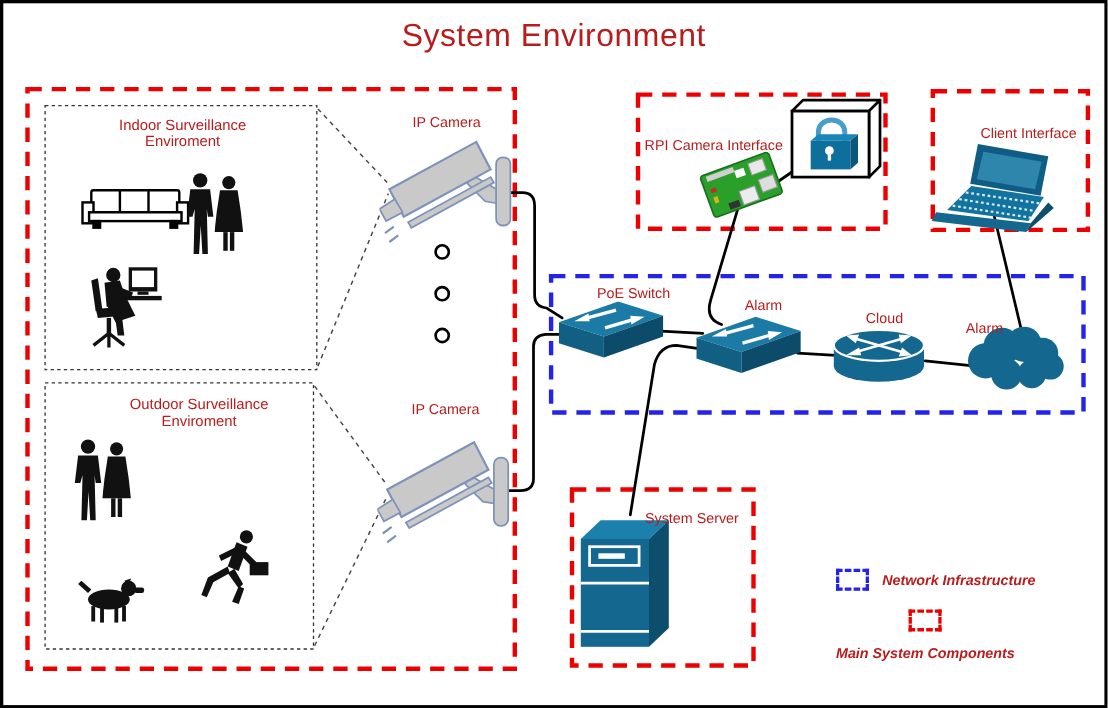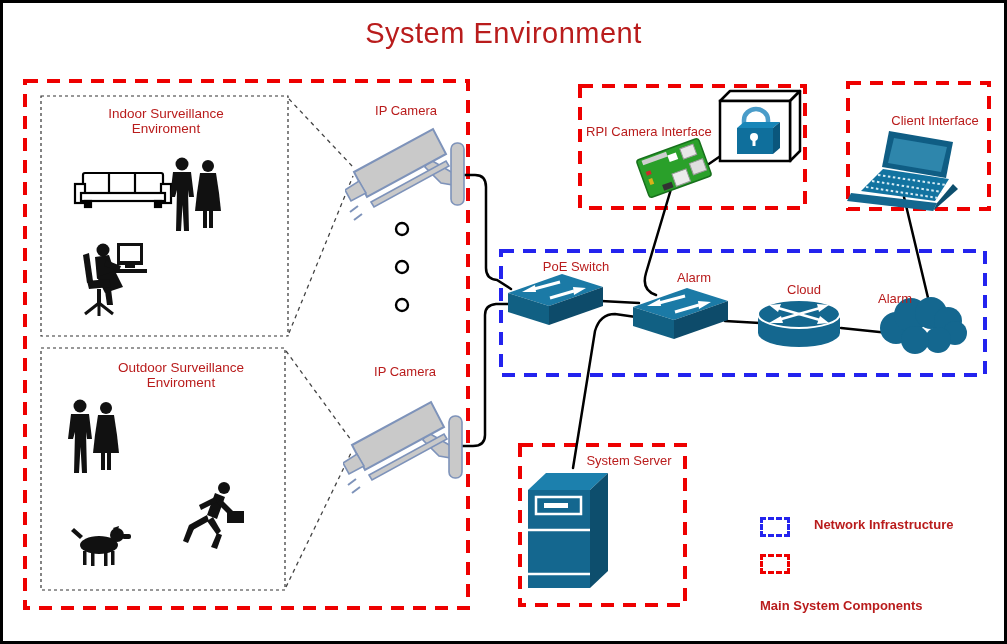--- a/index.html
+++ b/index.html
@@ -9,21 +9,21 @@
     font-family:"Liberation Sans",sans-serif;color:#b91c1c;
   }
   #diagram{position:absolute;left:0;top:0;}
   .lbl{position:absolute;font-size:13px;line-height:15px;white-space:nowrap;}
   .ctr{transform:translateX(-50%);text-align:center;}
   .zone-title{font-size:13.5px;font-weight:normal;line-height:15px;}
   #page-title{
     position:absolute;top:14px;left:0;right:0;text-align:center;
     font-size:29px;letter-spacing:.5px;
   }
-  .legend-row{position:absolute;display:flex;align-items:flex-start;gap:24px;}
+  .legend-row{position:absolute;display:flex;align-items:center;gap:12px;font-style:italic;}
   .legend-swatch{width:24px;height:14px;border:3.5px dashed #000;}
   .legend-swatch.blue{border-color:#2323ee;}
   .legend-swatch.red{border-color:#ee0000;}
   .legend-label{font-size:13px;font-weight:bold;}
 </style>
 </head>
 <body>
 
 <div id="stage">
 
@@ -240,21 +240,21 @@
   </div>
 
   <div class="lbl ctr" style="left:403px;top:100px;">IP Camera</div>
   <div class="lbl ctr" style="left:402px;top:361px;">IP Camera</div>
   <div class="lbl" style="left:583px;top:121px;">RPI Camera Interface</div>
   <div class="lbl ctr" style="left:932px;top:110px;">Client Interface</div>
   <div class="lbl ctr" style="left:552px;top:256px;padding-left:42px;">PoE Switch</div>
   <div class="lbl ctr" style="left:691px;top:267px;">Alarm</div>
   <div class="lbl ctr" style="left:801px;top:279px;">Cloud</div>
   <div class="lbl ctr" style="left:892px;top:288px;">Alarm</div>
-  <div class="lbl ctr" style="left:626px;top:450px;">System Server</div>
+  <div class="lbl ctr" style="left:626px;top:460px;">System Server</div>
 
   <div class="legend-row" style="left:757px;top:514px;">
     <div class="legend-swatch blue"></div>
     <div class="legend-label">Network Infrastructure</div>
   </div>
   <div class="legend-row" style="left:757px;top:551px;flex-direction:column;">
     <div class="legend-swatch red"></div>
     <div class="legend-label">Main System Components</div>
   </div>
 

